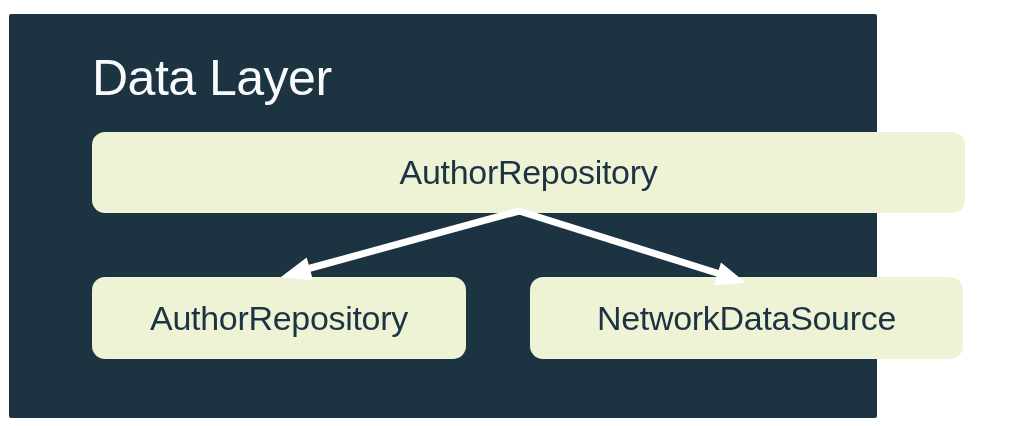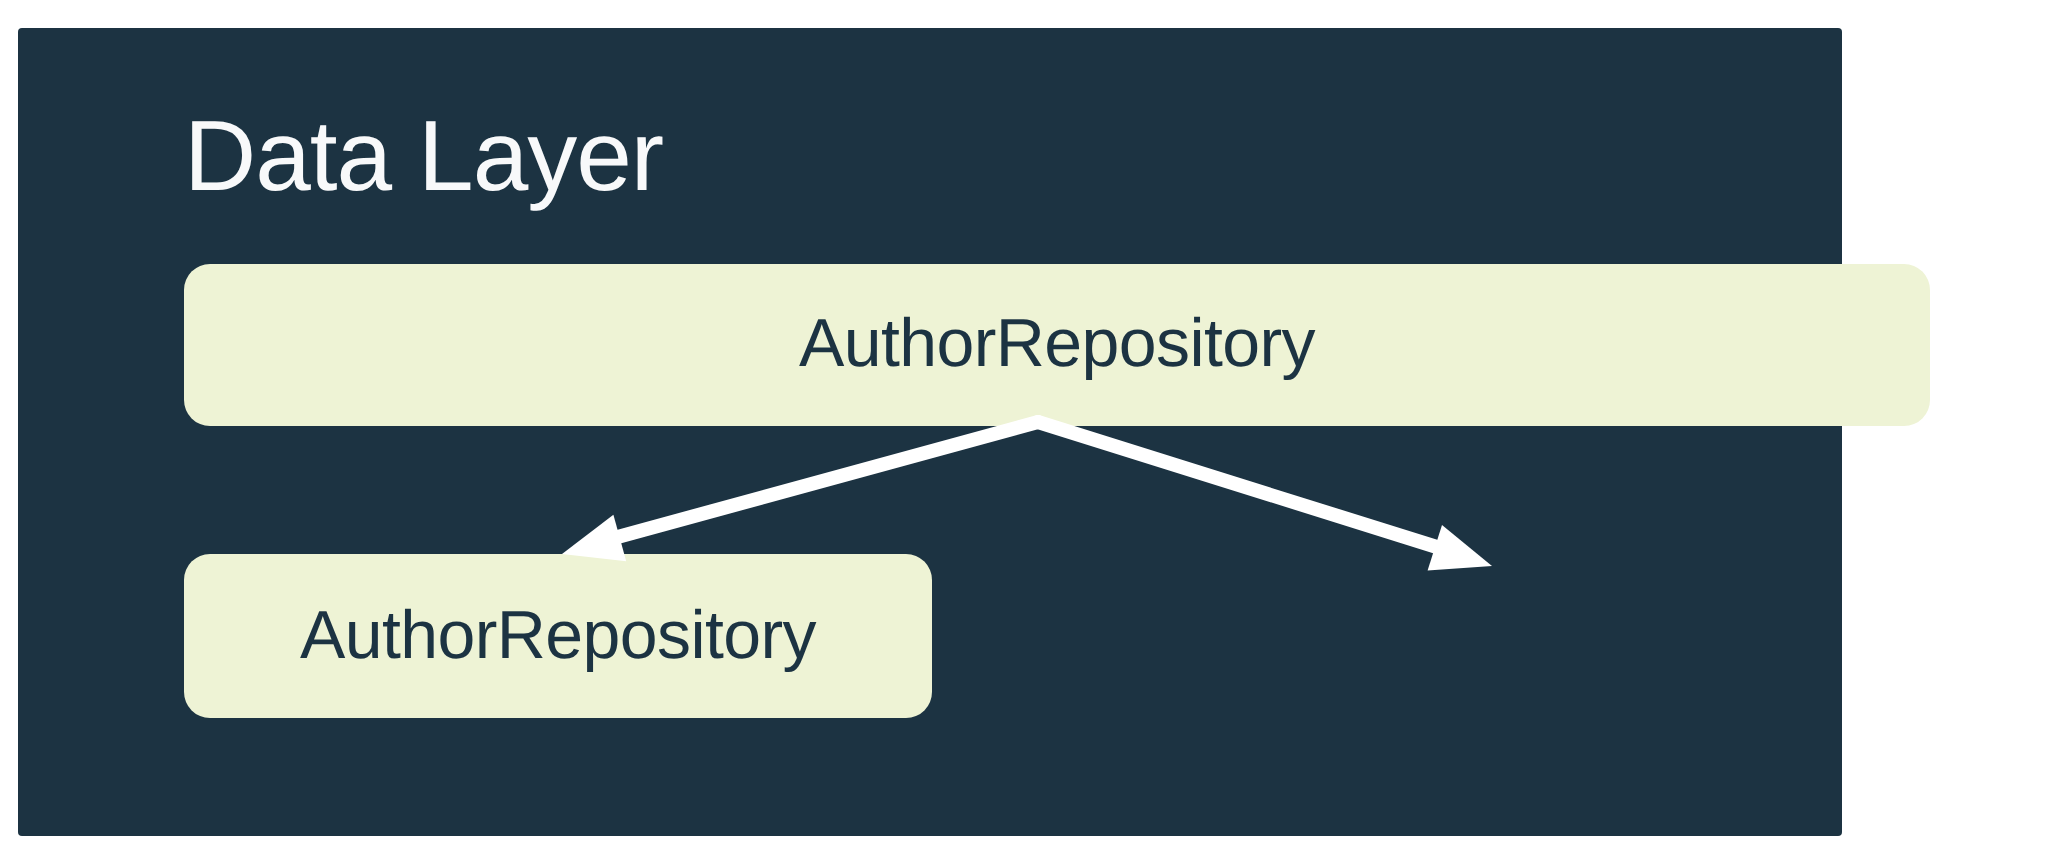--- a/index.html
+++ b/index.html
@@ -16,21 +16,20 @@
     overflow: hidden;
   }
   .card {
     position: absolute;
     left: 9px;
     top: 14px;
     width: 868px;
     height: 404px;
     border-radius: 2px;
     background: var(--card-background, #1C3342);
-    padding-left: 44px;
   }
   .title {
     position: absolute;
     left: 83px;
     top: 36px;
     font-size: 50px;
     line-height: 1.15;
     font-weight: 400;
     letter-spacing: -0.5px;
     color: var(--title-text, #F8F9FA);
@@ -96,20 +95,23 @@
     <div class="title">Data Layer</div>
 
     <div class="node node-repository">
       <span class="node-label">AuthorRepository</span>
     </div>
 
     <div class="node node-local">
       <span class="node-label">AuthorRepository</span>
     </div>
 
+    <div class="node node-network">
+      <span class="node-label">NetworkDataSource</span>
+    </div>
   </div>
 
   <svg class="arrows" viewBox="0 0 1032 426">
     <g>
       <line class="arrow-line" x1="519" y1="211" x2="307" y2="269"></line>
       <polygon class="arrow-head" points="281,277 306.7,257.4 313.1,280.6"></polygon>
     </g>
     <g>
       <line class="arrow-line" x1="519" y1="211" x2="720" y2="274"></line>
       <polygon class="arrow-head" points="746,283 713.8,285.3 721,262.5"></polygon>

